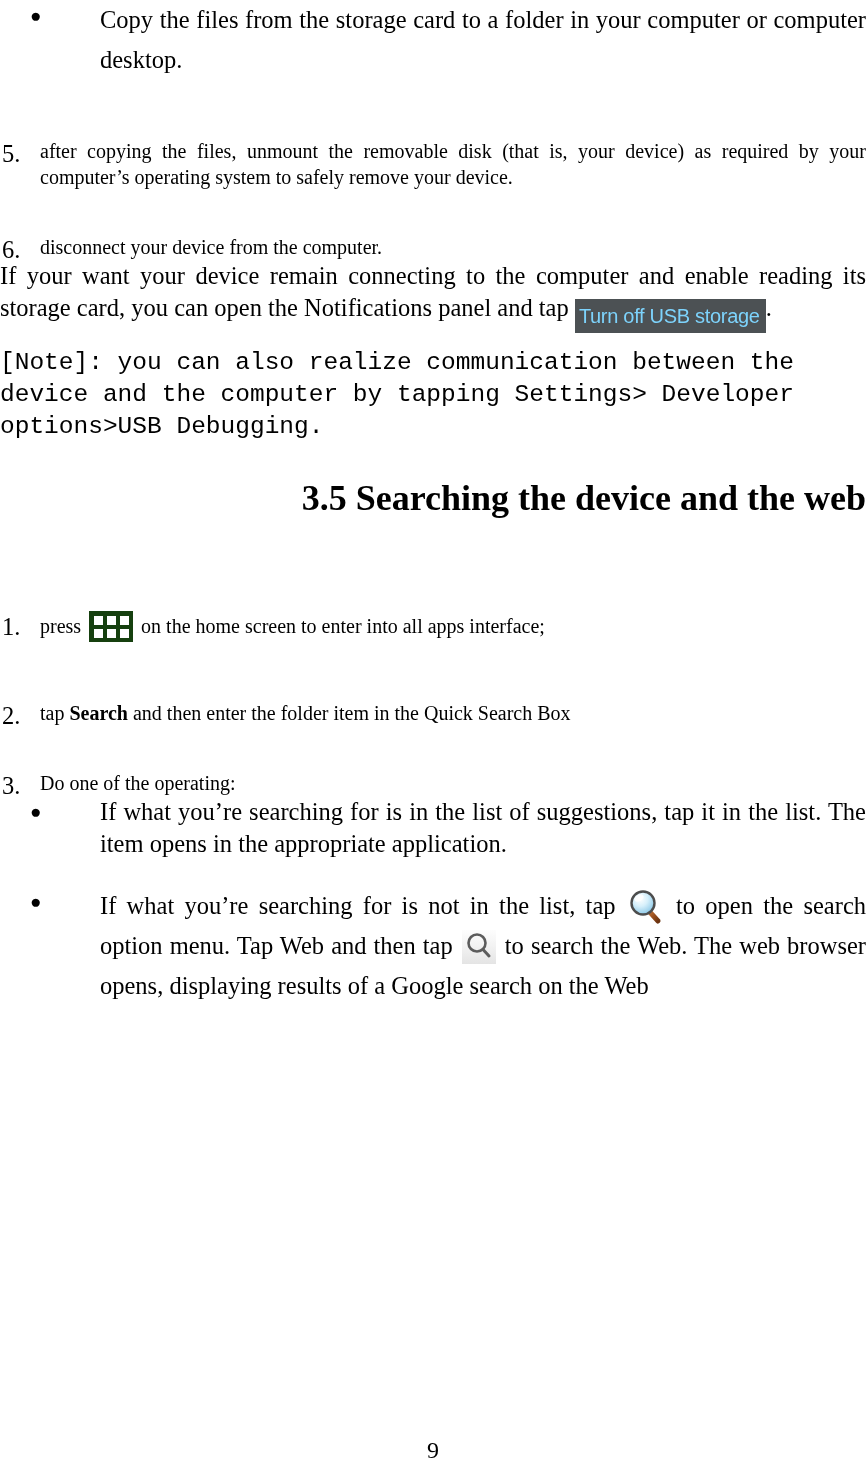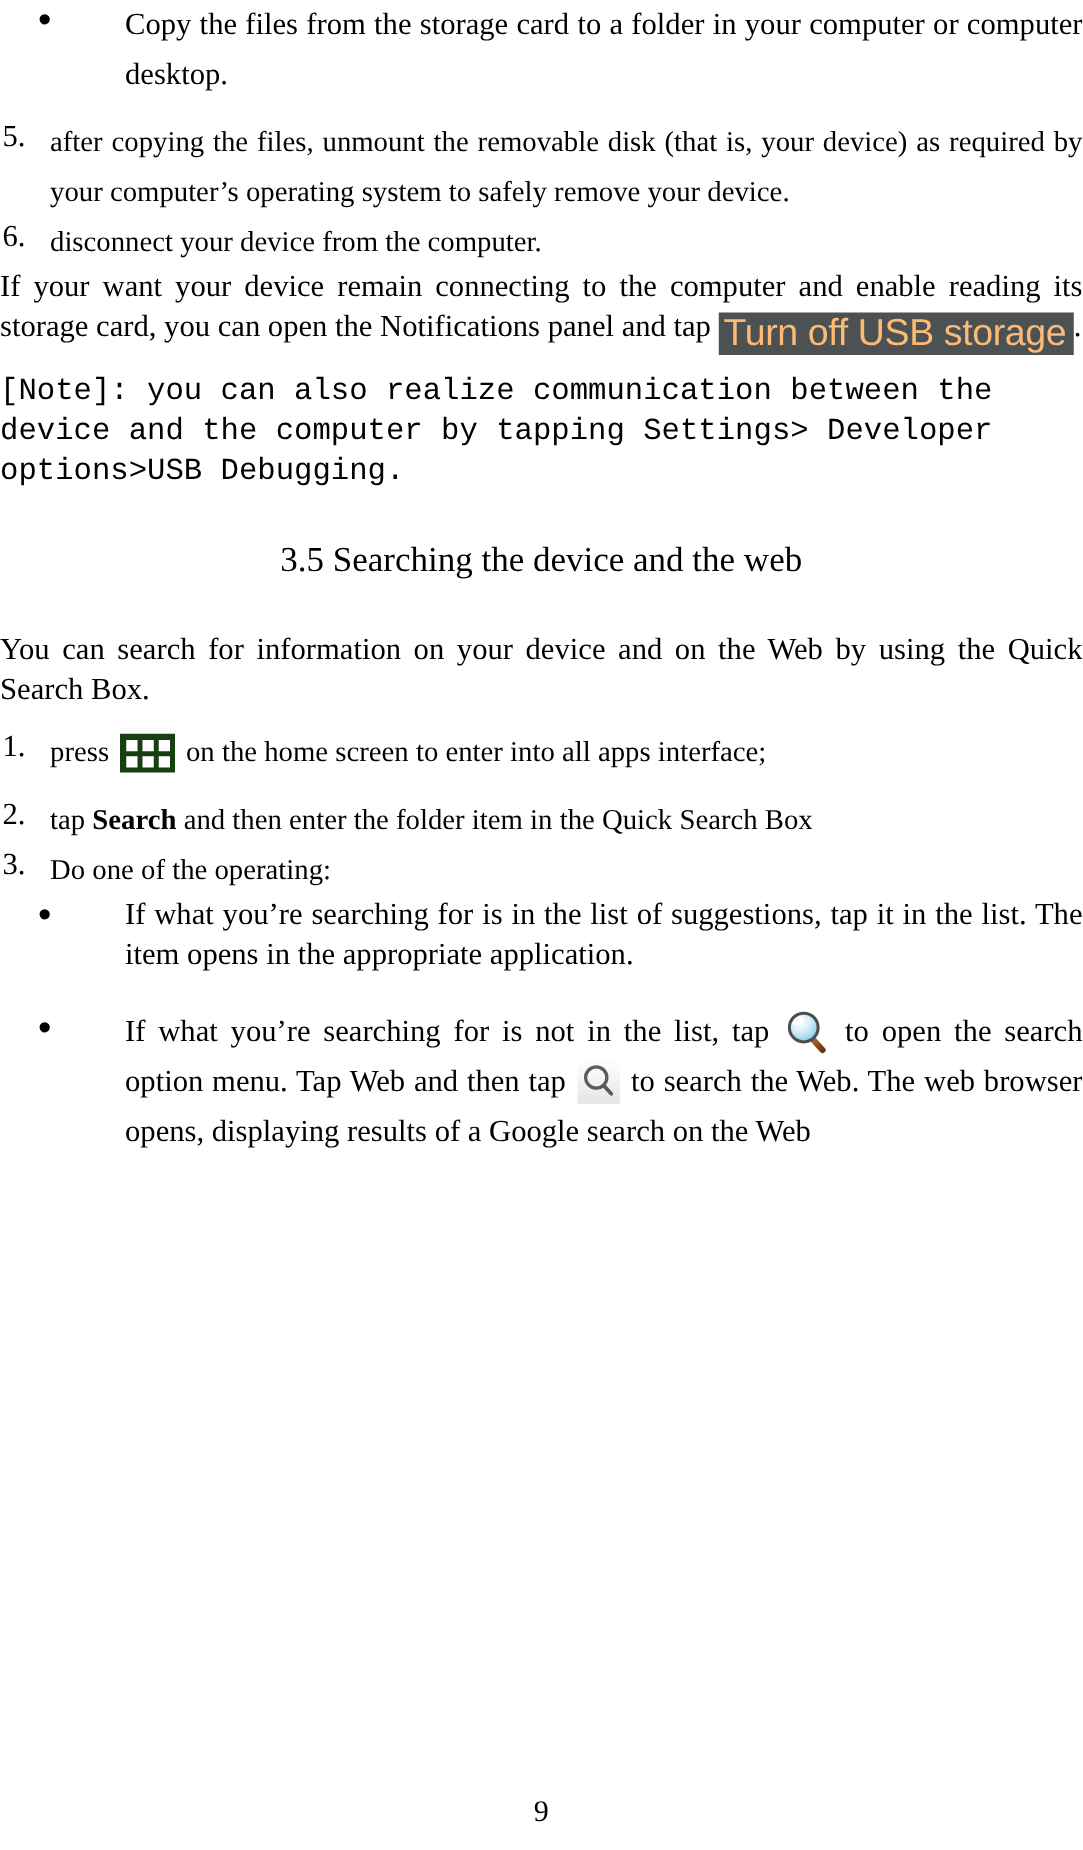--- a/index.html
+++ b/index.html
@@ -49,23 +49,24 @@
   }
   .numrow .num {
     position: absolute;
     left: 2px;
     top: 0;
     font-size: 24.5px;
     line-height: 32px;
     white-space: nowrap;
   }
   .numrow .body {
-    font-size: 23px;
-    line-height: 40px;
+    font-size: 20px;
+    line-height: 26px;
     text-align: justify;
+    margin-top: 44px;
   }
   .numrow .body.nojust { text-align: left; }
 
   
   .bulrow {
     position: relative;
     padding-left: 68px;
     margin: 0;
   }
   .bulrow .bul {
@@ -79,40 +80,40 @@
     font-size: 24.5px;
     line-height: 32px;
     text-align: justify;
     margin-left: 32px;
   }
   .bulrow.wide .body { line-height: 40px; }
 
   
   h2.section-heading {
     margin: 0;
-    font-size: 28px;
+    font-size: 36px;
     line-height: 34px;
-    font-weight: normal;
-    text-align: center;
+    font-weight: bold;
+    text-align: right;
     letter-spacing: 0px;
   }
 
   .spacer-sm { height: 14px; }
   .spacer-md { height: 26px; }
   .spacer-lg { height: 38px; }
 
   b, .bold { font-weight: bold; }
 
   
   .usb-btn {
     display: inline-block;
     background: #4c5154;
-    color: #fdba74;
+    color: #7dd3fc;
     font-family: "Liberation Sans", "DejaVu Sans", sans-serif;
-    font-size: 30px;
+    font-size: 20px;
     line-height: 34px;
     font-weight: normal;
     letter-spacing: -0.3px;
     padding: 0 6px 0 4px;
     vertical-align: -7px;
     white-space: nowrap;
   }
 
   
   .apps-icon {
@@ -195,21 +196,20 @@
     <div class="spacer-sm"></div>
 
     <p class="para nojust">[Note]: you can also realize communication between the device and the computer by tapping Settings&gt; Developer options&gt;USB Debugging.</p>
 
     <div class="spacer-lg"></div>
 
     <h2 class="section-heading">3.5 Searching the device and the web</h2>
 
     <div class="spacer-lg"></div>
 
-    <p class="para">You can search for information on your device and on the Web by using the Quick Search Box.</p>
 
     <div class="spacer-sm"></div>
 
     <div class="numrow">
       <span class="num">1.</span>
       <div class="body nojust"><span>press</span> <span class="apps-icon"><i class="c1 r1"></i><i class="c2 r1"></i><i class="c3 r1"></i><i class="c1 r2"></i><i class="c2 r2"></i><i class="c3 r2"></i></span> <span>on the home screen to enter into all apps interface;</span></div>
     </div>
 
     <div class="spacer-sm"></div>
 

